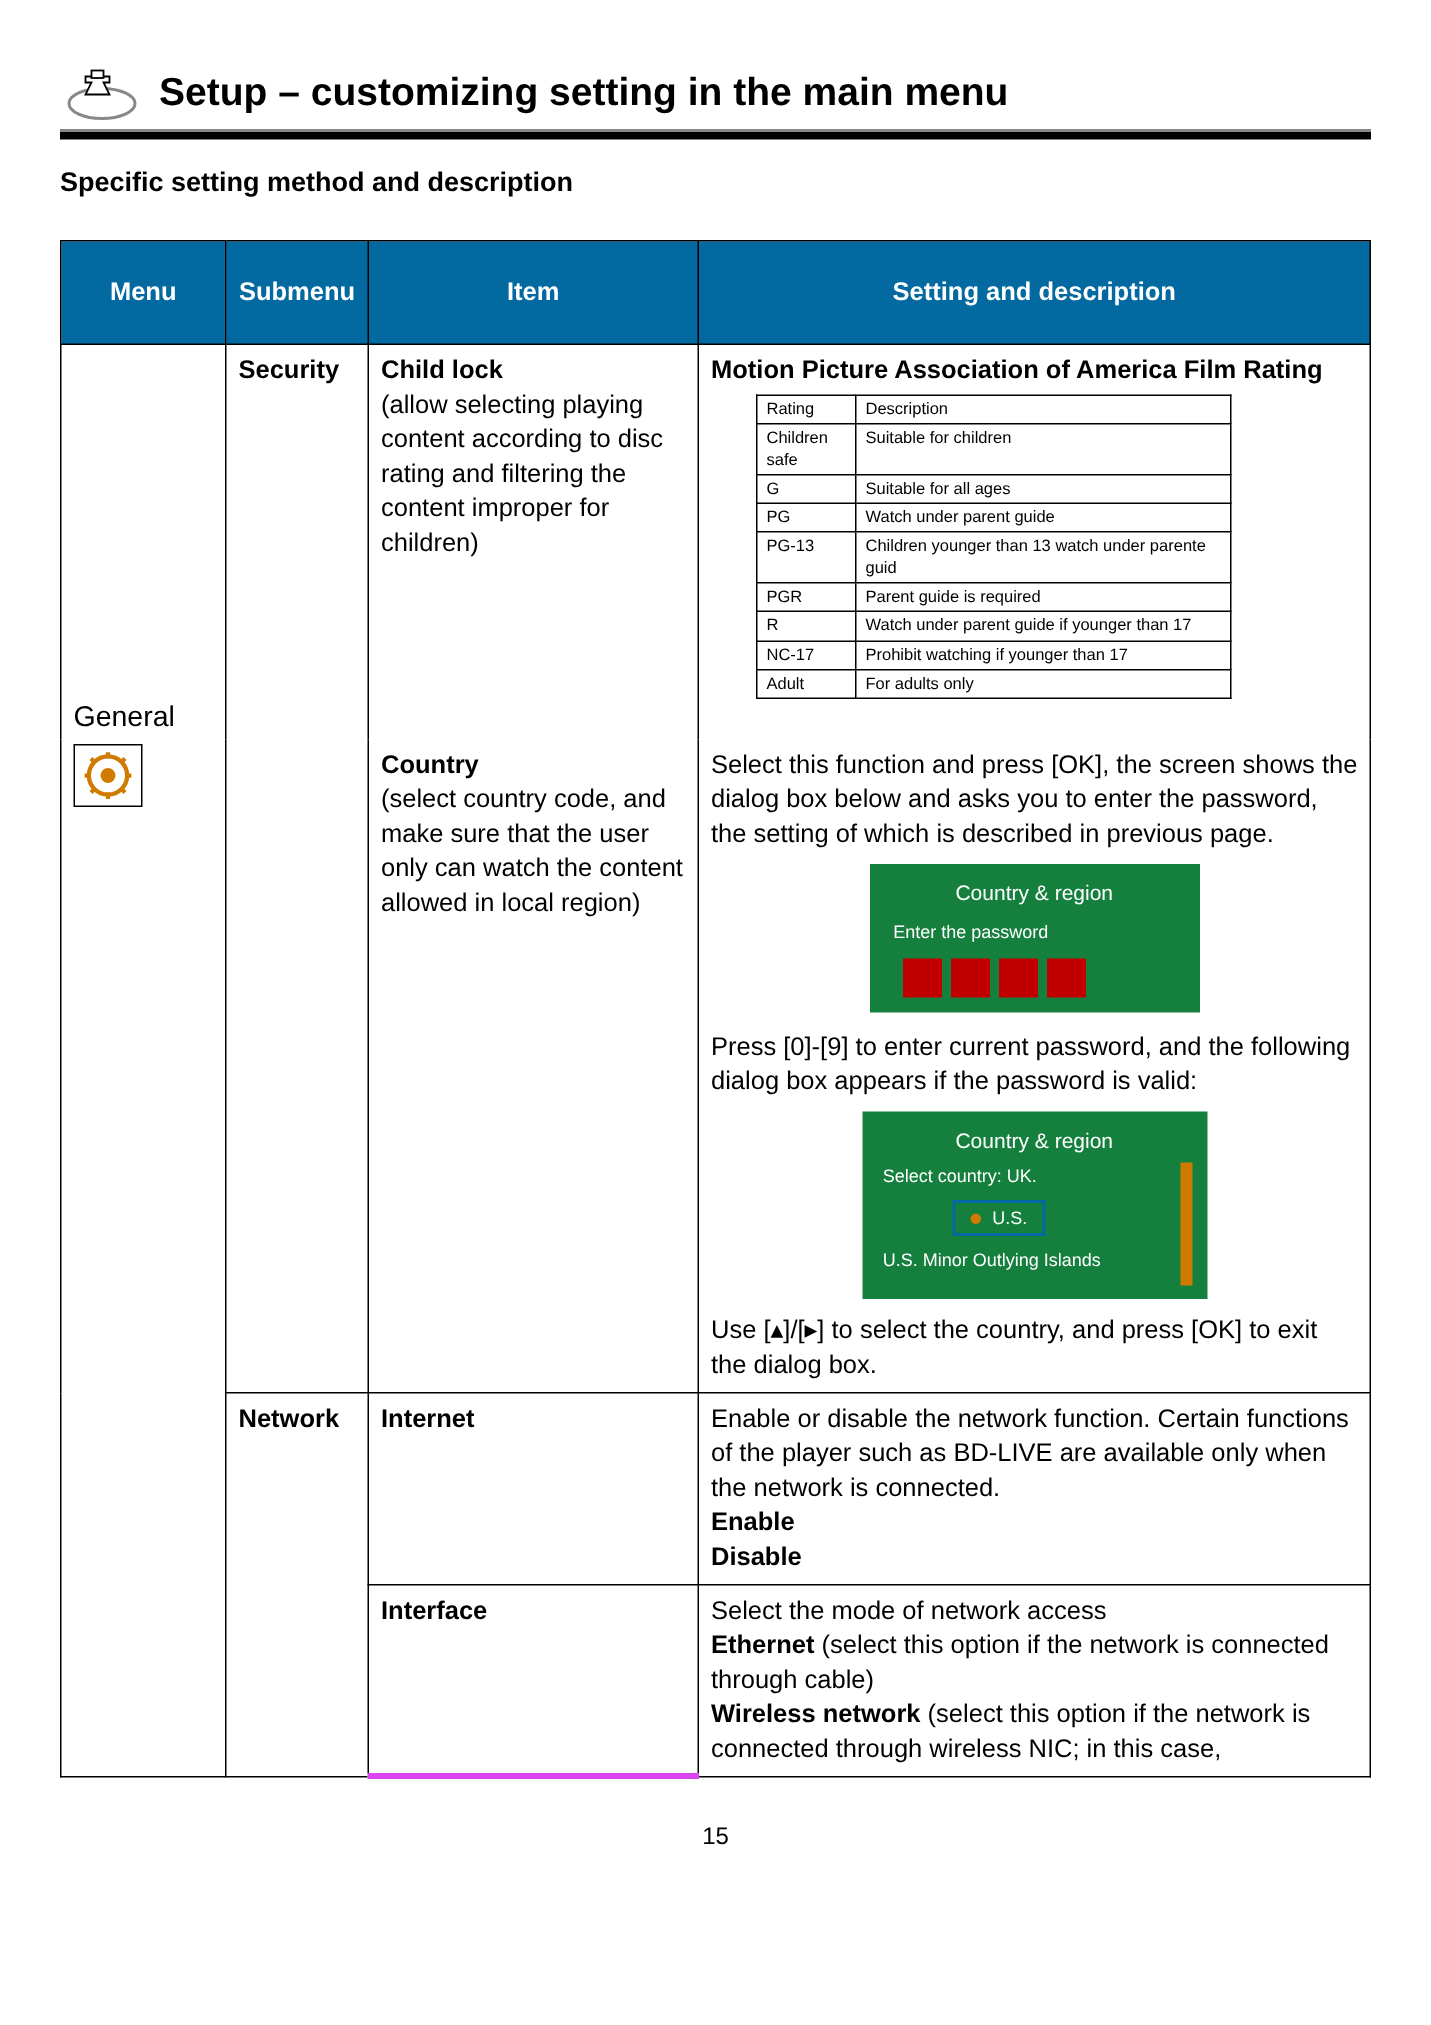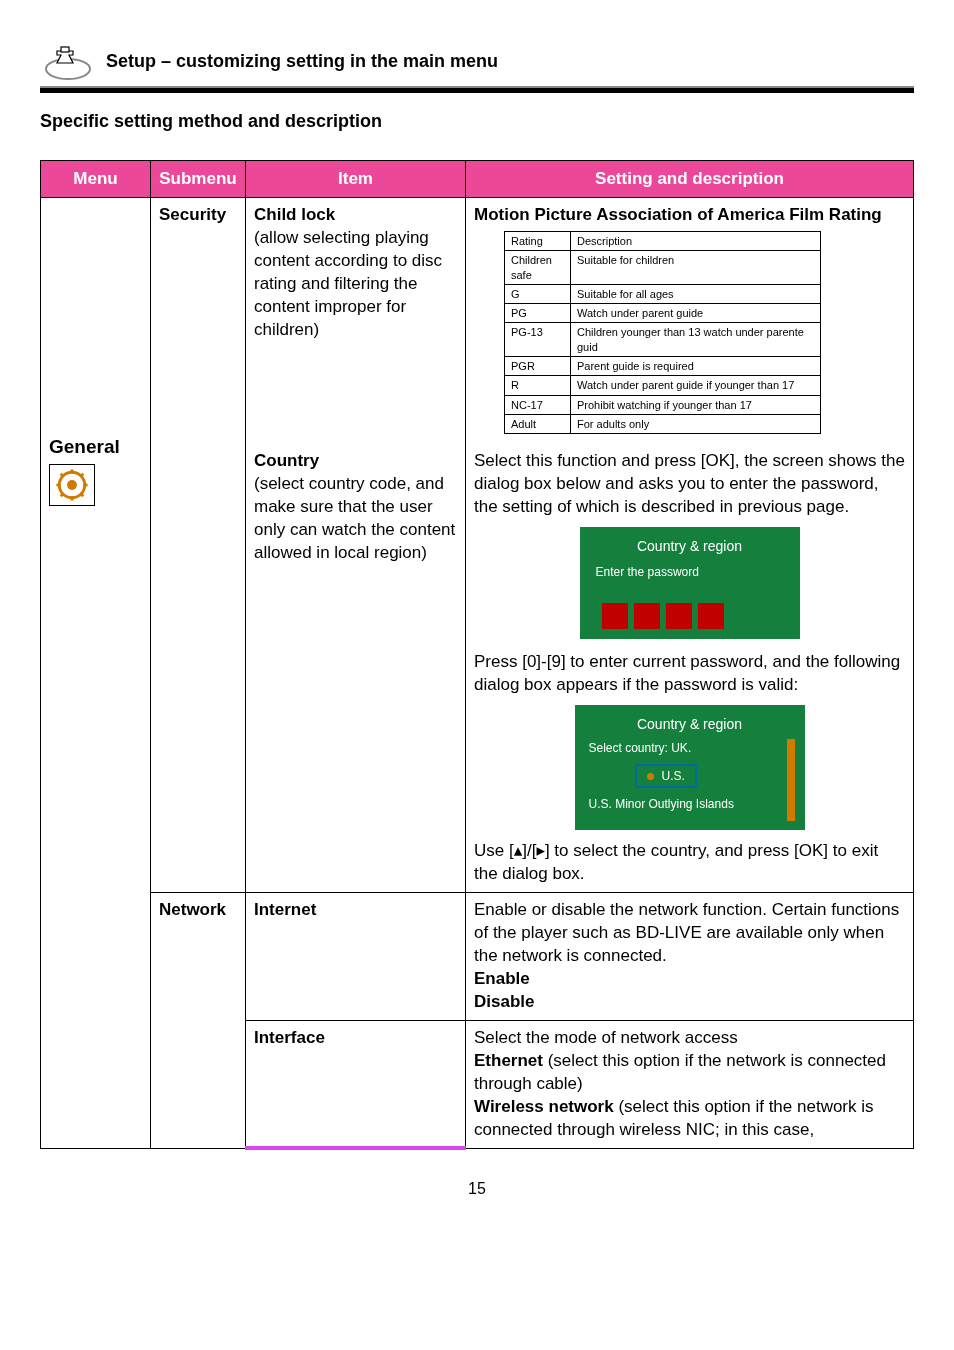--- a/index.html
+++ b/index.html
@@ -18,91 +18,91 @@
     margin-bottom: 4px;
   }
   .header-icon-wrap {
     width: 56px;
     height: 42px;
     display: flex;
     align-items: center;
     justify-content: center;
   }
   .page-title {
-    font-size: 18px;
+    font-size: 26px;
     font-weight: bold;
   }
   .header-underline {
     height: 7px;
     background: linear-gradient(to bottom, #555 0 3px, #000 3px 5px, #000 5px 7px);
     background: #000;
     border-top: 2px solid #888;
     margin-bottom: 18px;
   }
   .section-heading {
     font-size: 18px;
     font-weight: bold;
     margin-bottom: 28px;
   }
   table.main {
     border-collapse: collapse;
     width: 100%;
     table-layout: fixed;
   }
   table.main > thead > tr > th {
-    background: #ec4899;
+    background: #0369a1;
     color: #fff;
     font-weight: bold;
     font-size: 17px;
-    padding: 8px 6px;
+    padding: 24px 6px;
     border: 1px solid #000;
   }
   table.main > tbody > tr > td {
     border: 1px solid #000;
     vertical-align: top;
     padding: 6px 8px;
     font-size: 17px;
     line-height: 1.35;
   }
   .col-menu { width: 110px; }
   .col-submenu { width: 95px; }
   .col-item { width: 220px; }
   .col-setting { width: auto; }
-  .menu-label { font-size: 19px; font-weight: bold; display:block; margin-bottom:4px;}
+  .menu-label { font-size: 19px; font-weight: normal; display:block; margin-bottom:4px;}
   .gear-icon-wrap {
     width: 46px; height: 42px;
     border: 1px solid #000;
     display:flex; align-items:center; justify-content:center;
     margin-top:4px;
   }
   .bold { font-weight: bold; }
   .rating-table {
     border-collapse: collapse;
-    margin: 4px 0 4px 30px;
+    margin: 4px 0 21px 30px;
     font-size: 11px;
   }
   .rating-table td {
     border: 1px solid #000;
     padding: 2px 6px;
     vertical-align: top;
     line-height: 1.3;
   }
   .rating-col1 { width: 66px; }
   .rating-col2 { width: 250px; }
   .black-box {
     background: #15803d;
     color: #fff;
     font-size: 13px;
     padding: 10px 16px;
     width: 220px;
     margin: 8px auto 12px auto;
     text-align: left;
   }
   .bb-title { text-align: center; margin-bottom: 8px; font-size: 14px; }
-  .bb-sub { font-size: 12px; margin-bottom: 23px; }
+  .bb-sub { font-size: 12px; margin-bottom: 10px; }
   .pw-boxes { display:flex; gap:6px; justify-content:flex-start; margin-left:6px;}
   .pw-box { width: 26px; height: 26px; background:#c00000; }
   .bb2 { width: 230px; padding:10px 14px 14px 14px; margin: 8px auto 10px auto; position:relative;}
   .bb2 .bb-title { font-size:14px; margin-bottom:6px;}
   .bb2-item { font-size:12px; margin: 4px 0; }
   .bb2-us {
     border: 2px solid #0369a1;
     padding: 2px 10px;
     display:inline-block;
     margin: 4px 0 4px 46px;

